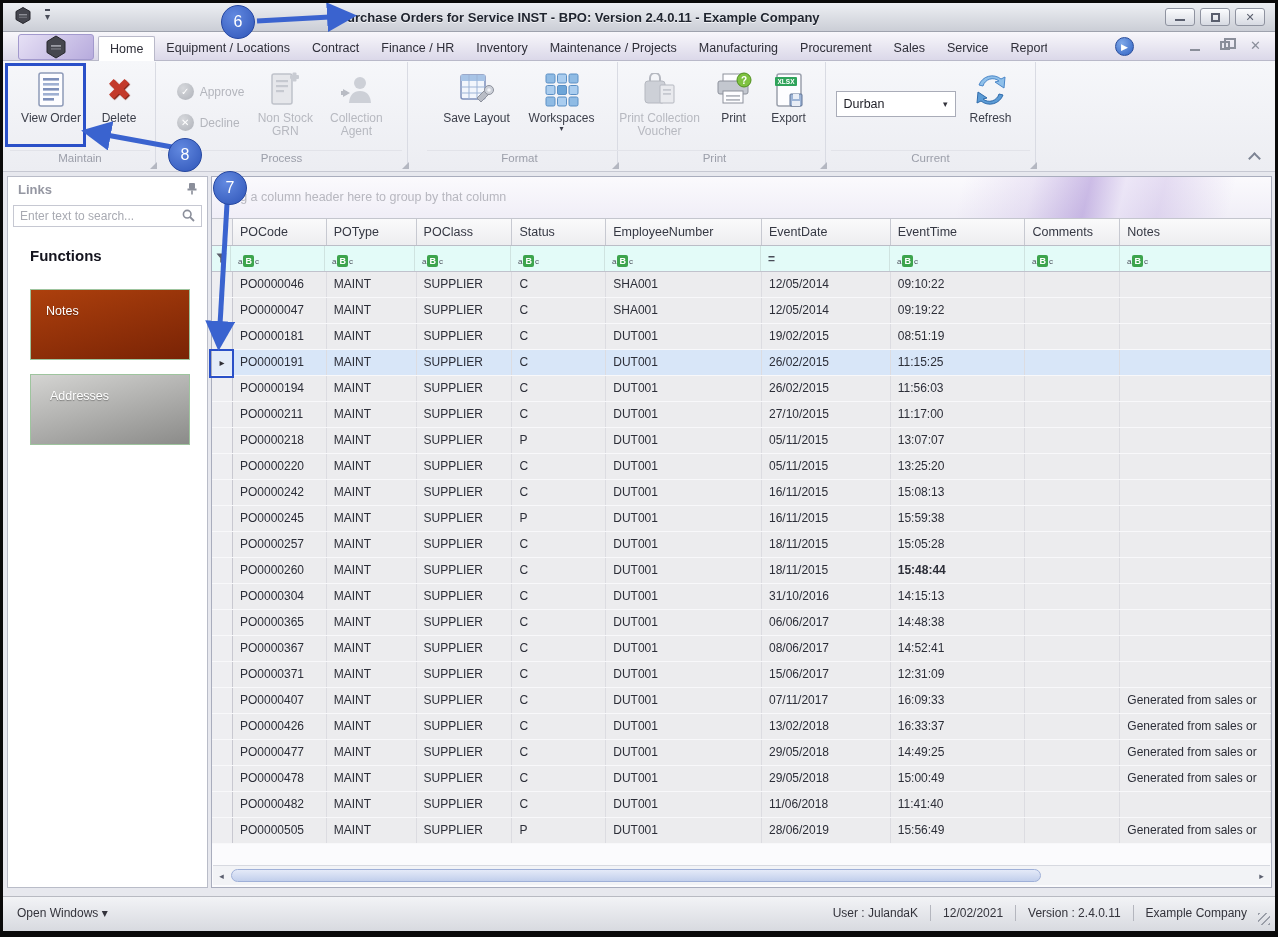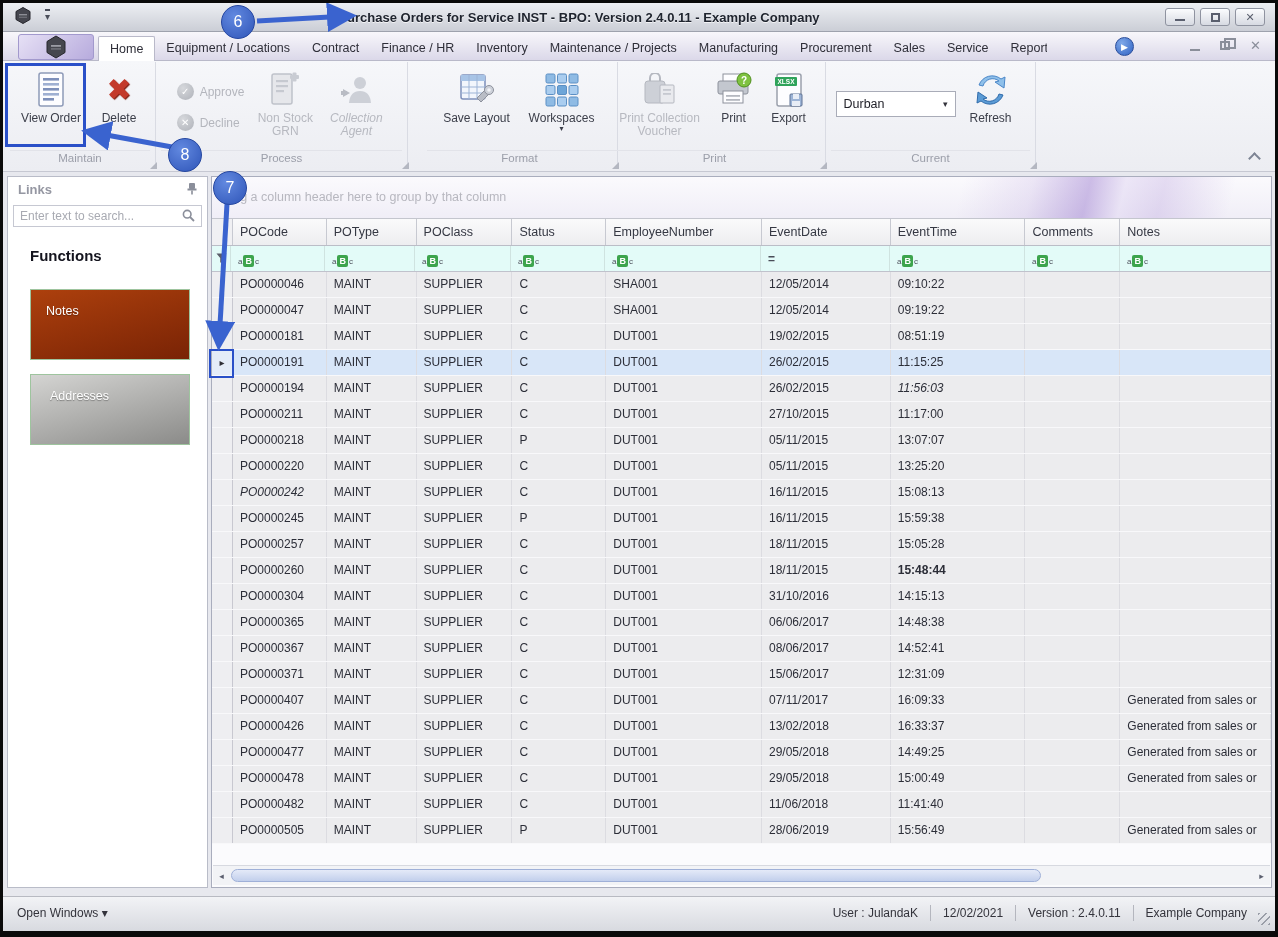--- a/index.html
+++ b/index.html
@@ -233,21 +233,21 @@
                 <rect x="7" y="8" width="12" height="2.2" fill="#c6c9d0"></rect>
                 <rect x="7" y="13" width="12" height="2.2" fill="#c6c9d0"></rect>
                 <rect x="7" y="18" width="8" height="2.2" fill="#c6c9d0"></rect>
                 <rect x="21" y="3" width="9" height="4" rx="1" fill="#c9ccd3"></rect>
                 <rect x="23.5" y="0.5" width="4" height="9" rx="1" fill="#c9ccd3"></rect>
               </svg>
           </span>
           <span class="blabel">Non Stock
 GRN</span>
         </div>
-        <div class="bigbtn disabled" style="width:72px;font-style:italic;">
+        <div class="bigbtn disabled" style="width:72px;">
           <span class="bicon">
             <svg width="34" height="34" viewBox="0 0 34 34">
                 <circle cx="21" cy="10" r="6" fill="#cdd0d7"></circle>
                 <path d="M10 30 q1 -12 11 -12 q10 0 11 12 z" fill="#cdd0d7"></path>
                 <path d="M4 16 l7 4 -7 4 z" fill="#b9bcc4"></path>
                 <rect x="2" y="18" width="6" height="4" fill="#b9bcc4"></rect>
               </svg>
           </span>
           <span class="blabel">Collection
 Agent</span>
@@ -493,21 +493,21 @@
           <div class="cell" style="width: 151px;"></div>
         </div>
         <div class="grid-row">
           <div class="icell"></div>
           <div class="cell" style="width: 94px;">PO0000194</div>
           <div class="cell" style="width: 90px;">MAINT</div>
           <div class="cell" style="width: 96px;">SUPPLIER</div>
           <div class="cell" style="width: 94px;">C</div>
           <div class="cell" style="width: 156px;">DUT001</div>
           <div class="cell" style="width: 129px;">26/02/2015</div>
-          <div class="cell" style="width: 135px; font-style: italic;">11:56:03</div>
+          <div class="cell" style="width: 135px;">11:56:03</div>
           <div class="cell" style="width: 95px;"></div>
           <div class="cell" style="width: 151px;"></div>
         </div>
         <div class="grid-row">
           <div class="icell"></div>
           <div class="cell" style="width: 94px;">PO0000211</div>
           <div class="cell" style="width: 90px;">MAINT</div>
           <div class="cell" style="width: 96px;">SUPPLIER</div>
           <div class="cell" style="width: 94px;">C</div>
           <div class="cell" style="width: 156px;">DUT001</div>
@@ -535,21 +535,21 @@
           <div class="cell" style="width: 96px;">SUPPLIER</div>
           <div class="cell" style="width: 94px;">C</div>
           <div class="cell" style="width: 156px;">DUT001</div>
           <div class="cell" style="width: 129px;">05/11/2015</div>
           <div class="cell" style="width: 135px;">13:25:20</div>
           <div class="cell" style="width: 95px;"></div>
           <div class="cell" style="width: 151px;"></div>
         </div>
         <div class="grid-row">
           <div class="icell"></div>
-          <div class="cell" style="width: 94px; font-style: italic;">PO0000242</div>
+          <div class="cell" style="width: 94px;">PO0000242</div>
           <div class="cell" style="width: 90px;">MAINT</div>
           <div class="cell" style="width: 96px;">SUPPLIER</div>
           <div class="cell" style="width: 94px;">C</div>
           <div class="cell" style="width: 156px;">DUT001</div>
           <div class="cell" style="width: 129px;">16/11/2015</div>
           <div class="cell" style="width: 135px;">15:08:13</div>
           <div class="cell" style="width: 95px;"></div>
           <div class="cell" style="width: 151px;"></div>
         </div>
         <div class="grid-row">

